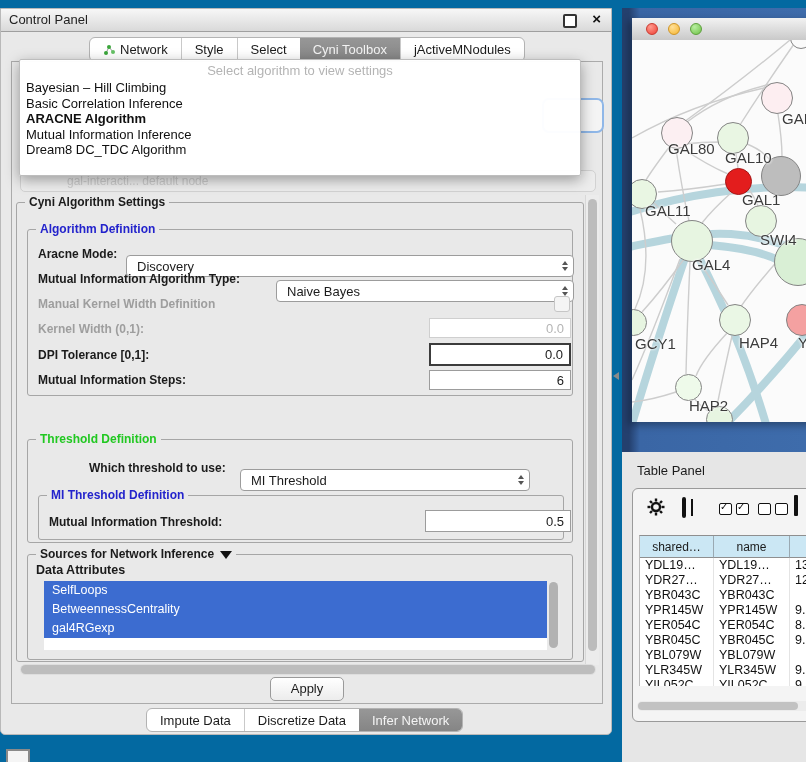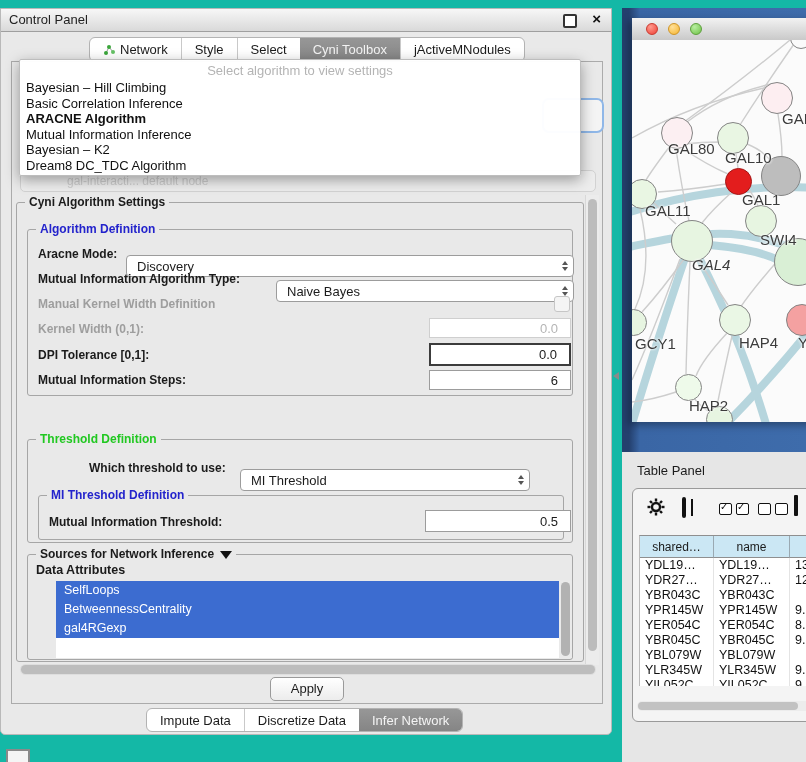--- a/index.html
+++ b/index.html
@@ -1,16 +1,16 @@
 <!DOCTYPE html>
 <html style="--selection_blue: #3c6cd0; --legend_blue: #2323cc; --legend_green: #21c821; --desktop_blue: #3a66a5; --node_red: #e31d1d; --edge_teal: #abcfd8; --header_blue: #cbe7f4; --tab_selected_gray: #8d8d8d;"><head>
 <meta charset="utf-8">
 <style>
   html,body{margin:0;padding:0;}
-  .page{position:relative;width:806px;height:762px;background:#14b8a6;overflow:hidden;
+  .page{position:relative;width:806px;height:762px;background:#0369a1;overflow:hidden;
         font-family:"Liberation Sans","DejaVu Sans",sans-serif;color:#1b1b1b;}
   
   .cp{position:absolute;left:0;top:8px;width:612px;height:727px;background:#e9e9e9;
       border:1px solid #b9b9b9;border-radius:0 0 5px 5px;box-sizing:border-box;}
   .cp-titlebar{position:absolute;left:0;top:0;width:100%;height:22px;
       background:linear-gradient(#f7f7f7,#d9d9d9);border-bottom:1px solid #9f9f9f;}
   .cp-title{position:absolute;left:8px;top:3px;font-size:13px;color:#222;}
   .cp-float{position:absolute;right:34px;top:5px;width:10px;height:10px;border:2px solid #333;background:#fff;border-radius:2px;}
   .cp-close{position:absolute;right:10px;top:1px;font-size:15px;font-weight:bold;color:#111;cursor:default;}
   
@@ -36,21 +36,21 @@
   .ghost-combo span{display:block;padding-left:46px;font-size:12px;line-height:20px;color:#cccccc;}
   
   .fs{position:absolute;border:1px solid #a6a6a6;border-radius:3px;box-sizing:border-box;}
   .fs>.leg{position:absolute;top:-8px;left:8px;background:#e9e9e9;padding:0 4px;font-weight:bold;
       font-size:12px;white-space:nowrap;}
   .leg.blue{color:var(--legend_blue,#2323cc);}
   .leg.green{color:var(--legend_green,#21c821);}
   .lbl{position:absolute;font-size:12px;font-weight:bold;color:#1b1b1b;white-space:nowrap;}
   .lbl.dis{color:#9e9e9e;}
   .field{position:absolute;background:#fff;border:1px solid #9c9c9c;box-sizing:border-box;
-      display:flex;justify-content:flex-end;align-items:center;padding-right:12px;font-size:13px;}
+      display:flex;justify-content:flex-end;align-items:center;padding-right:6px;font-size:13px;}
   .field.dis{color:#b5b5b5;border-color:#cfcfcf;}
   .field.focus{border:2px solid #3c3c3c;}
   .combo{position:absolute;background:#fff;border:1px solid #9c9c9c;border-radius:4px;box-sizing:border-box;
       display:flex;align-items:center;padding-left:10px;font-size:13px;margin-top:12px;}
   .stp{position:absolute;right:5px;top:0;bottom:0;display:flex;flex-direction:column;justify-content:center;align-items:center;}
   .tri-up{width:0;height:0;border-left:3.5px solid transparent;border-right:3.5px solid transparent;
       border-bottom:4px solid #555;margin-bottom:2.5px;}
   .tri-dn{width:0;height:0;border-left:3.5px solid transparent;border-right:3.5px solid transparent;
       border-top:4px solid #555;}
   .chk{position:absolute;width:14px;height:14px;border:1px solid #c6c6c6;border-radius:3px;background:#f4f4f4;}
@@ -152,21 +152,20 @@
           <span>jActiveMNodules</span>
         </span>
     </div>
 
     <div class="dd">
       <span class="dd-ph">Select algorithm to view settings</span>
       <span class="dd-item">Bayesian – Hill Climbing</span>
       <span class="dd-item">Basic Correlation Inference</span>
       <span class="dd-item bold">ARACNE Algorithm</span>
       <span class="dd-item">Mutual Information Inference</span>
-      <span class="dd-item">Bayesian – K2</span>
       <span class="dd-item">Dream8 DC_TDC Algorithm</span>
     </div>
 
     <div class="subpanel">
       <div class="focus-ghost"></div>
       <div class="ghost-combo">
         <span>gal-interacti...   default node</span>
       </div>
 
       <div class="fs" style="left:4px;top:140px;width:568px;height:460px;">
@@ -232,21 +231,21 @@
               <span>0.5</span>
             </div>
           </div>
         </div>
 
         <div class="fs" style="left:10px;top:351px;width:546px;height:106px;">
           <span class="leg">
             <span>Sources for Network Inference</span><span class="tri-down-b"></span>
           </span>
           <span class="lbl" style="left:8px;top:8px;font-size:12.5px;">Data Attributes</span>
-          <div class="listbox" style="left:16px;top:26px;width:516px;height:77px;margin-left:12px;">
+          <div class="listbox" style="left:16px;top:26px;width:516px;height:69px;">
             <div class="list-item" style="width:503px;box-sizing:border-box;">SelfLoops</div>
             <div class="list-item" style="width:503px;box-sizing:border-box;">BetweennessCentrality</div>
             <div class="list-item" style="width:503px;box-sizing:border-box;">gal4RGexp</div>
             <div class="list-scroll">
                 <span class="thumb"></span>
               </div>
           </div>
         </div>
       </div>
 
@@ -338,21 +337,21 @@
       <div class="node" style="left:154px;top:264px;width:32px;height:32px;background:#f4a1a1;"></div>
       <div class="node" style="left:43px;top:334px;width:27px;height:27px;background:#eefaea;"></div>
       <div class="node" style="left:74px;top:366px;width:27px;height:27px;background:#e7f5e1;"></div>
 
       <span class="nlabel" style="left:150px;top:70px;">GAL</span>
       <span class="nlabel" style="left:36px;top:100px;">GAL80</span>
       <span class="nlabel" style="left:93px;top:109px;">GAL10</span>
       <span class="nlabel" style="left:110px;top:151px;">GAL1</span>
       <span class="nlabel" style="left:13px;top:162px;">GAL11</span>
       <span class="nlabel" style="left:128px;top:191px;">SWI4</span>
-      <span class="nlabel" style="left:60px;top:216px;font-style:italic;">GAL4</span>
+      <span class="nlabel" style="left:60px;top:216px;">GAL4</span>
       <span class="nlabel" style="left:3px;top:295px;">GCY1</span>
       <span class="nlabel" style="left:107px;top:294px;">HAP4</span>
       <span class="nlabel" style="left:57px;top:357px;">HAP2</span>
       <span class="nlabel" style="left:166px;top:294px;">Y</span>
     </div>
   </div>
 
   <div class="table-region">
     <span class="tp-title">Table Panel</span>
     <div class="tp-box">

